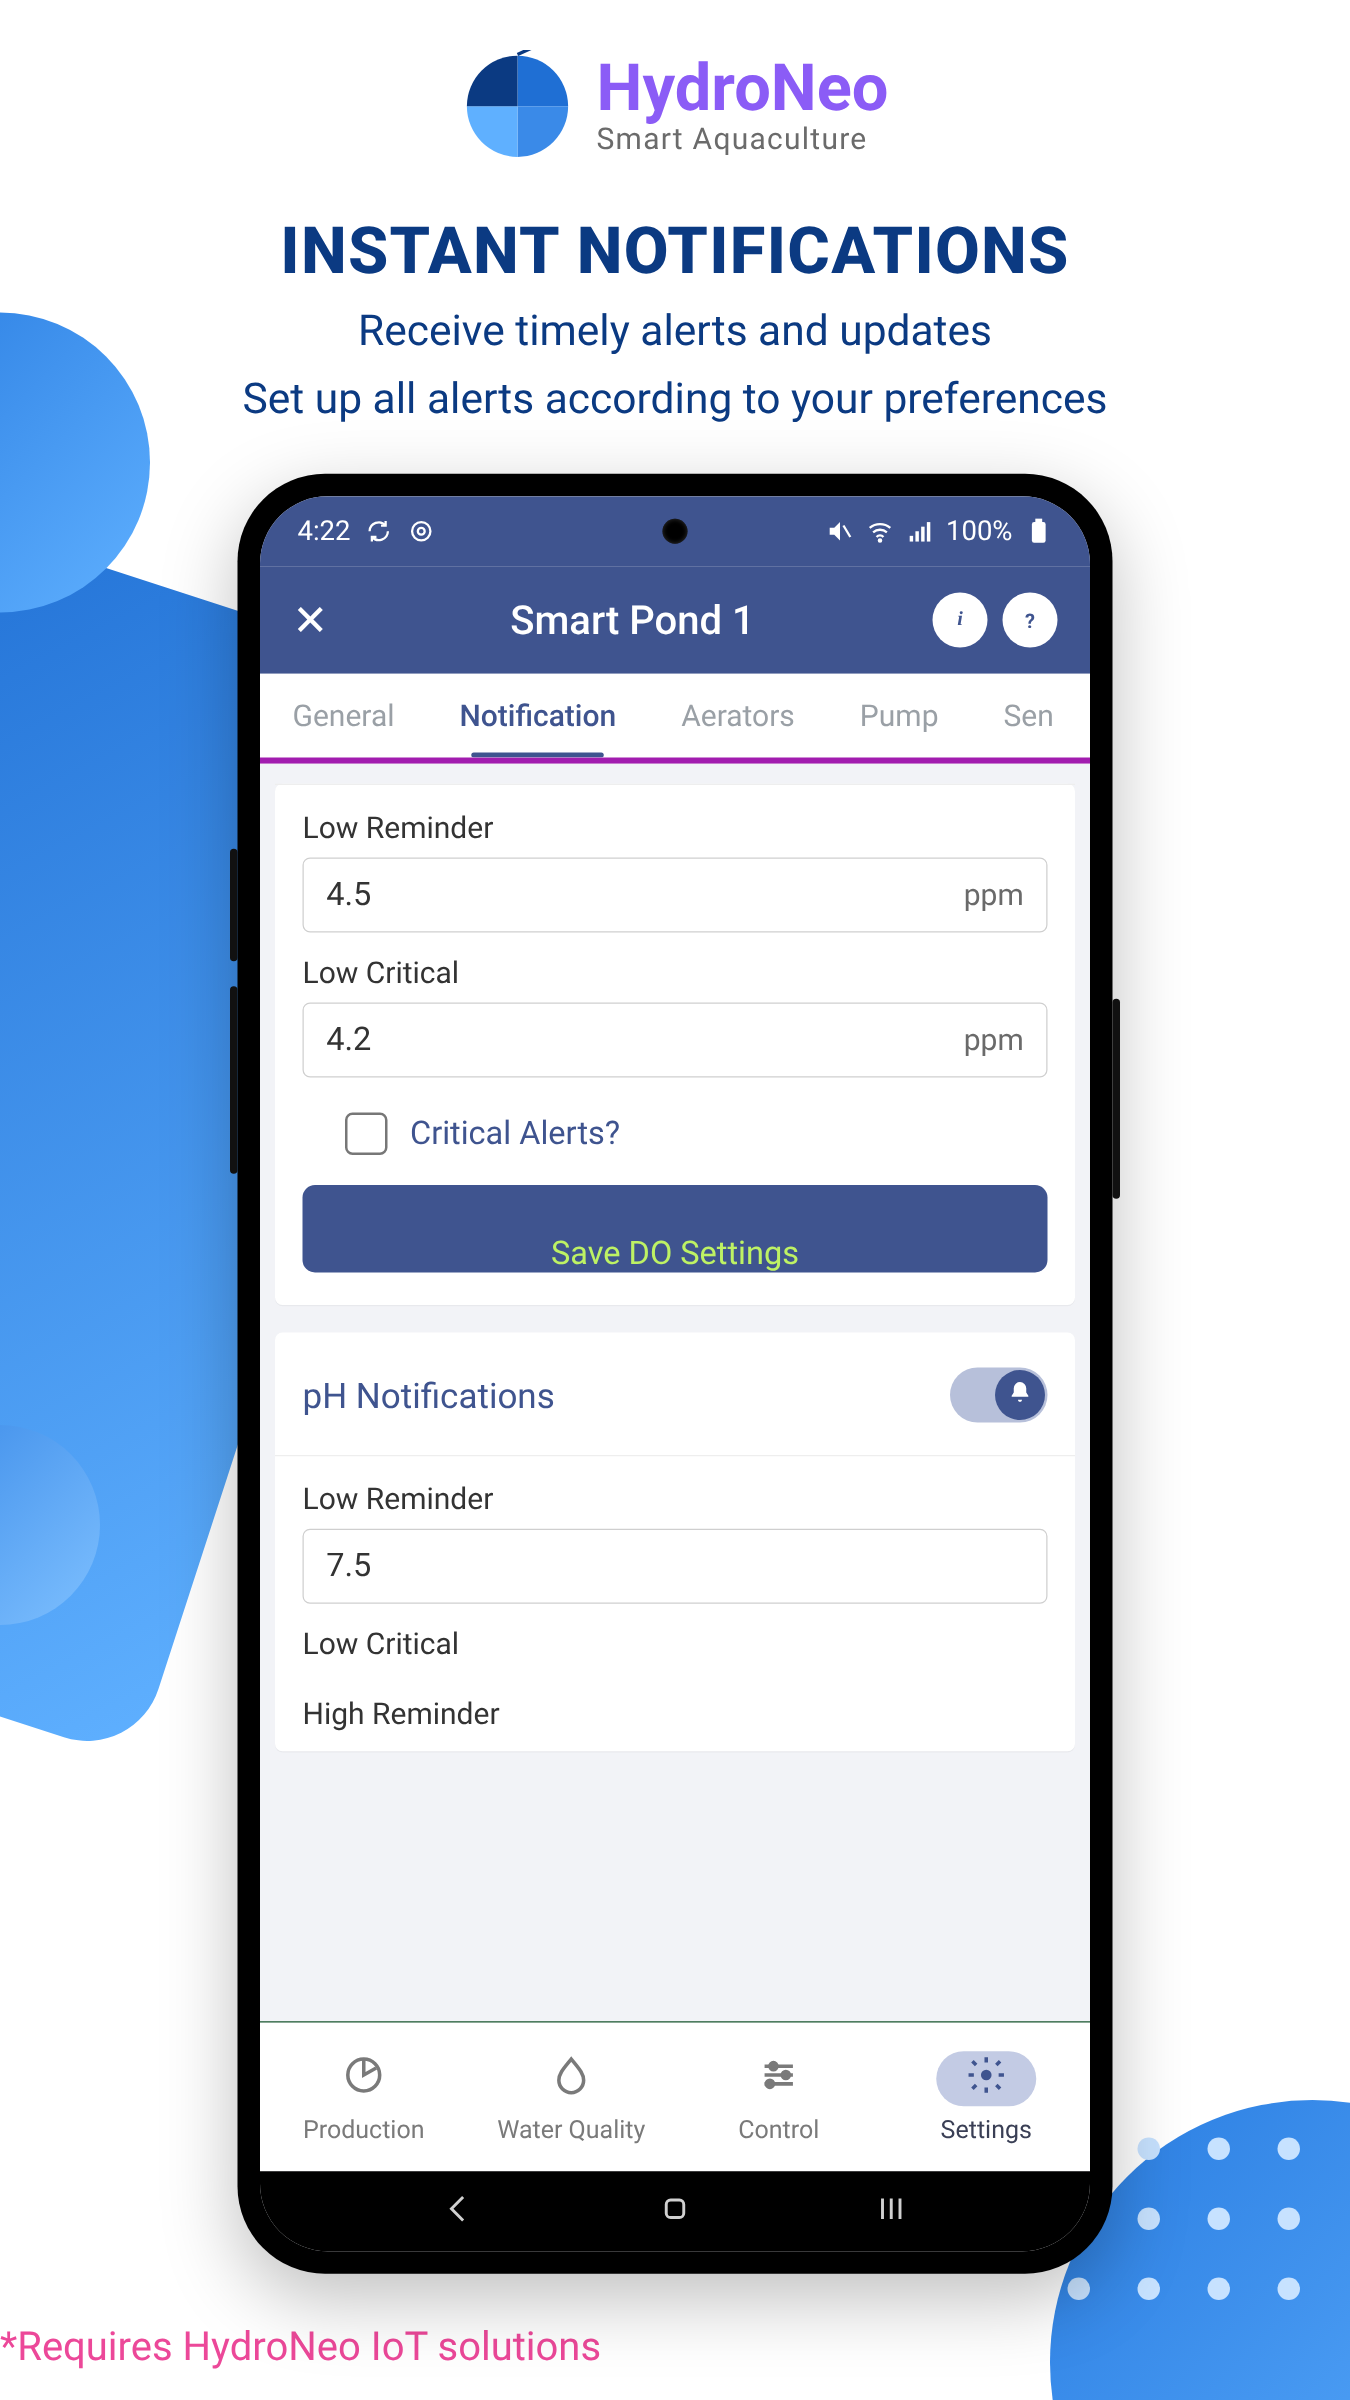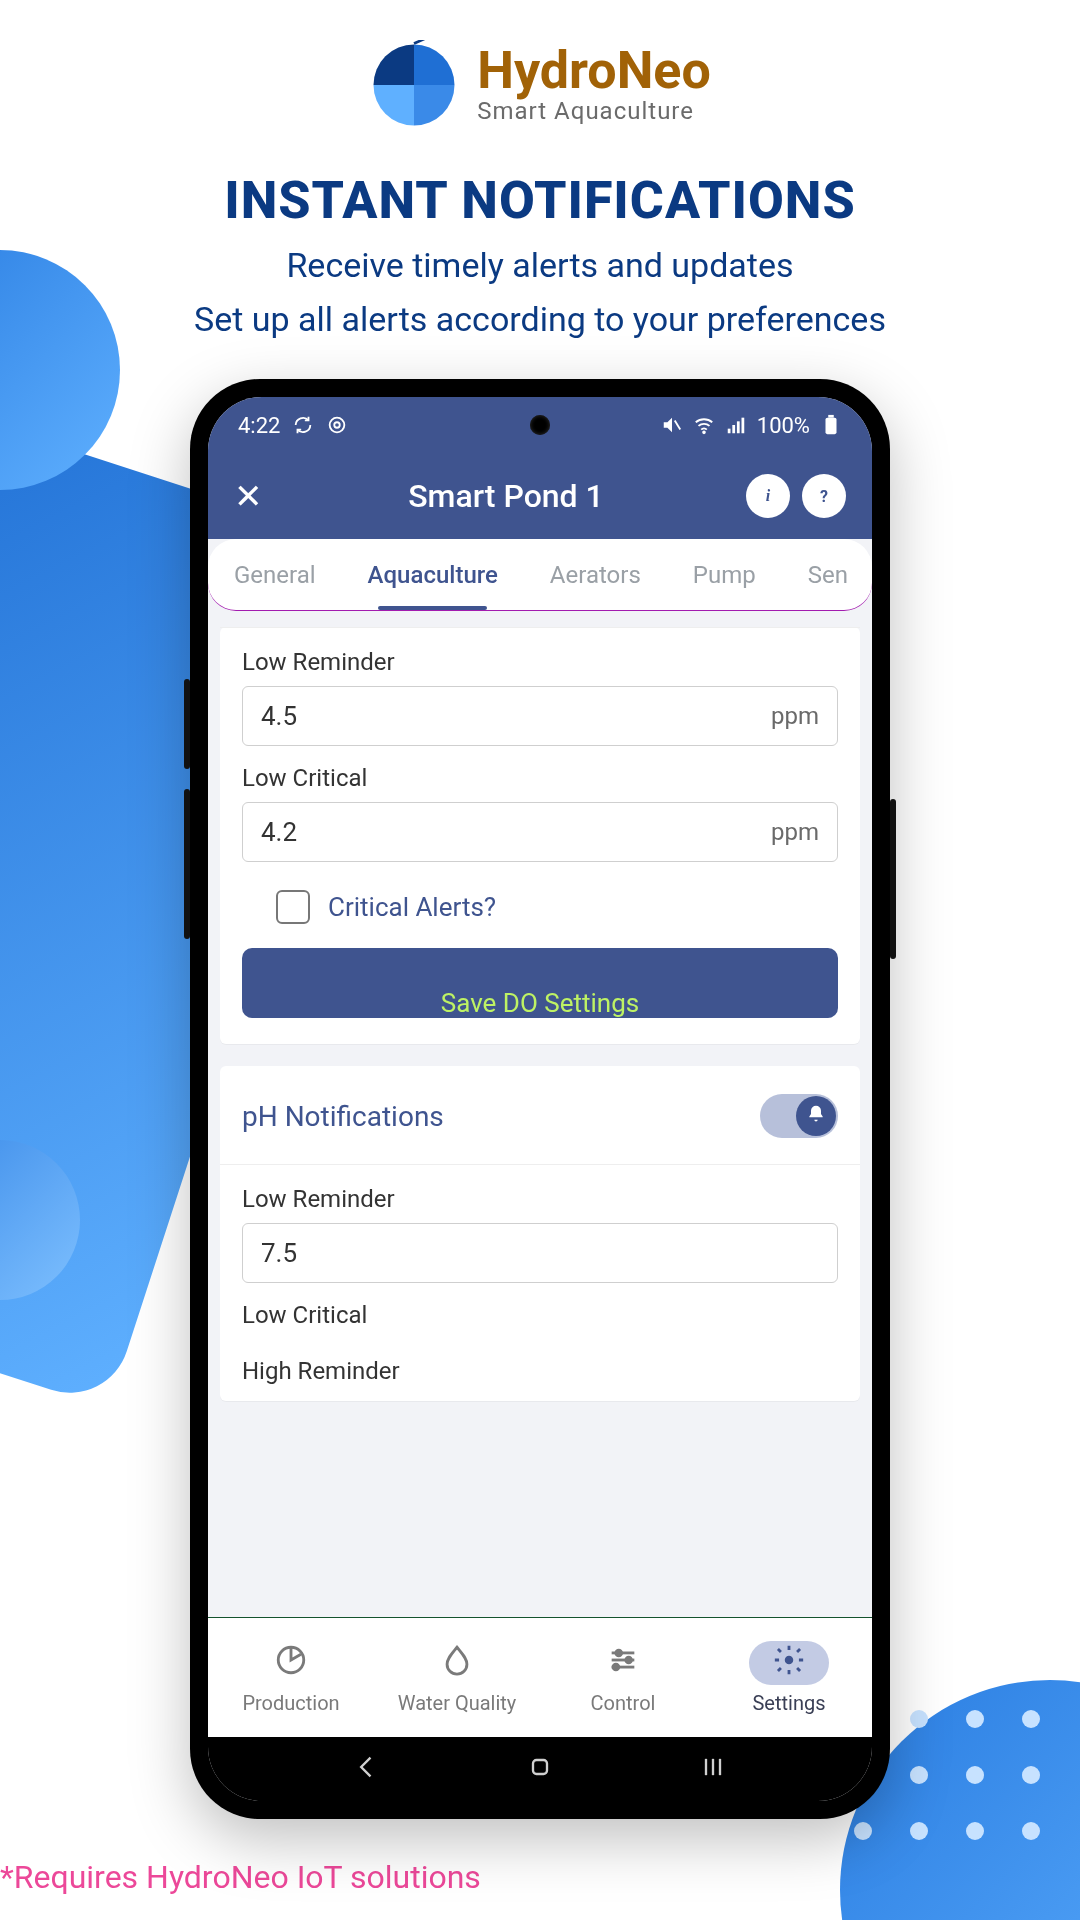--- a/index.html
+++ b/index.html
@@ -59,21 +59,21 @@
   
   .logo-row { text-align:center; margin-top:40px; position:relative; z-index:2;}
   .logo {
     display:inline-flex; align-items:center; gap:18px;
   }
   .logo-mark {
     width:90px; height:90px; position:relative;
   }
   .logo-mark svg { width:90px; height:90px; }
   .logo-text { text-align:left; }
-  .logo-text .brand { font-size:52px; font-weight:700; color:#a16207; line-height:1; }
+  .logo-text .brand { font-size:52px; font-weight:700; color:#8b5cf6; line-height:1; }
   .logo-text .tag { font-size:24px; color:#6b6b6b; letter-spacing:1px; }
 
   .headline { text-align:center; color:#0b3a82; font-size:52px; font-weight:800; letter-spacing:1px; margin-top:36px; position:relative; z-index:2;}
   .sub1, .sub2 { text-align:center; color:#0b3a82; font-size:34px; margin-top:14px; position:relative; z-index:2;}
   .footnote { color:#ec4899; font-size:32px; position:absolute; bottom:24px; width:100%; z-index:2;}
 
   
   .phone {
     width: 700px;
     height: 1440px;
@@ -125,23 +125,22 @@
     display:flex; align-items:center; justify-content:center; font-weight:bold;
     margin-left:12px;
   }
   .appbar .close { font-size:34px; font-weight:300; width:44px; text-align:left;}
 
   
   .tabs {
     background:#fff;
     display:flex;
     height:72px;
-    border-bottom:1px solid #a21caf;
+    border-bottom:5px solid #a21caf;
     overflow:hidden;
-    border-radius:28px;
   }
   .tab {
     padding: 0 26px;
     display:flex; align-items:center;
     font-size:24px;
     color:#9aa0a6;
     white-space:nowrap;
     position:relative;
   }
   .tab.active { color:#3f548f; font-weight:500;}
@@ -342,21 +341,21 @@
           <span>?</span>
         </div>
       </div>
     </div>
 
     <div class="tabs">
       <div class="tab">
           <span>General</span>
         </div>
       <div class="tab active">
-          <span>Aquaculture</span>
+          <span>Notification</span>
         </div>
       <div class="tab">
           <span>Aerators</span>
         </div>
       <div class="tab">
           <span>Pump</span>
         </div>
       <div class="tab">
           <span>Sen</span>
         </div>

